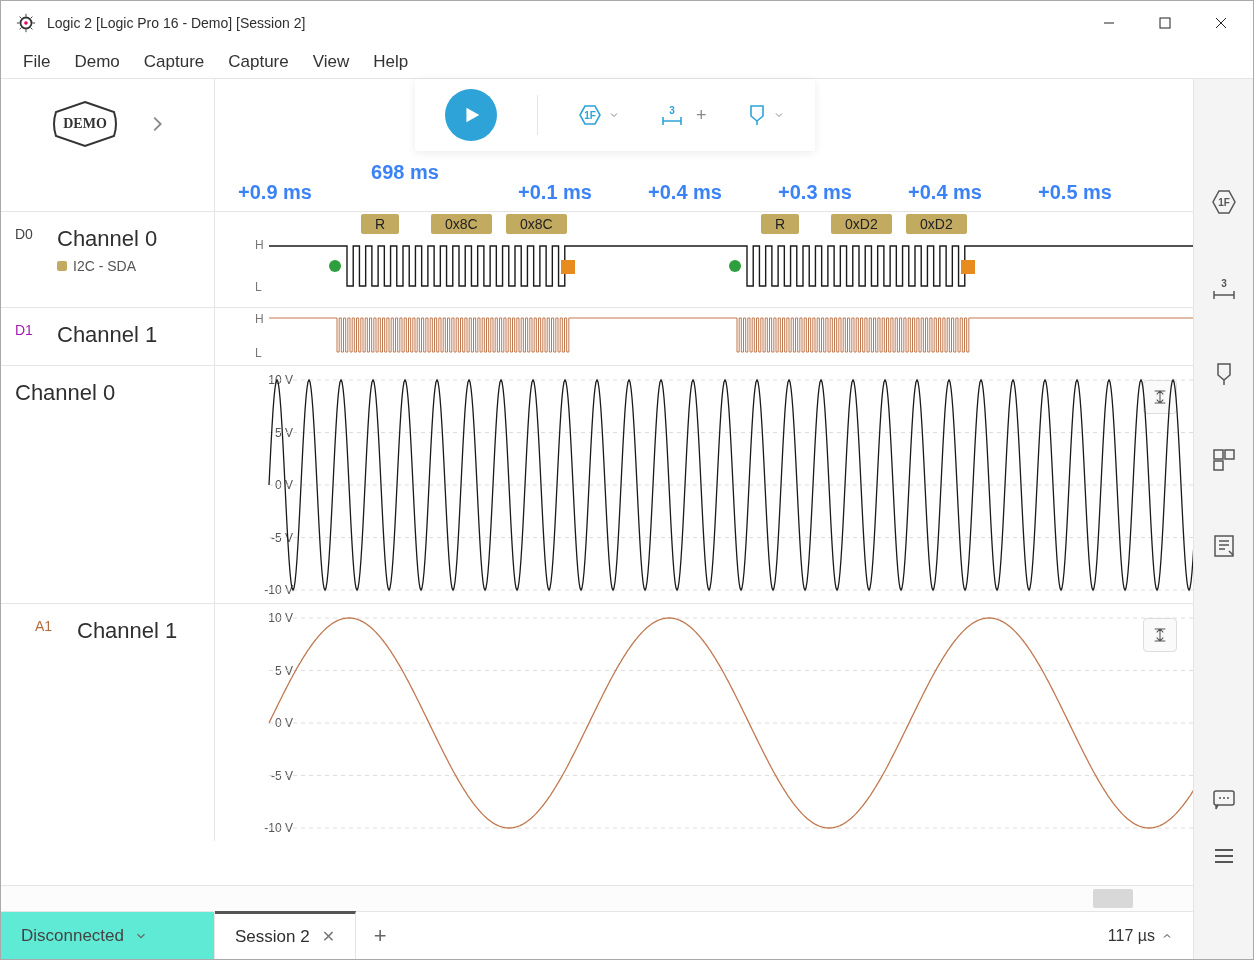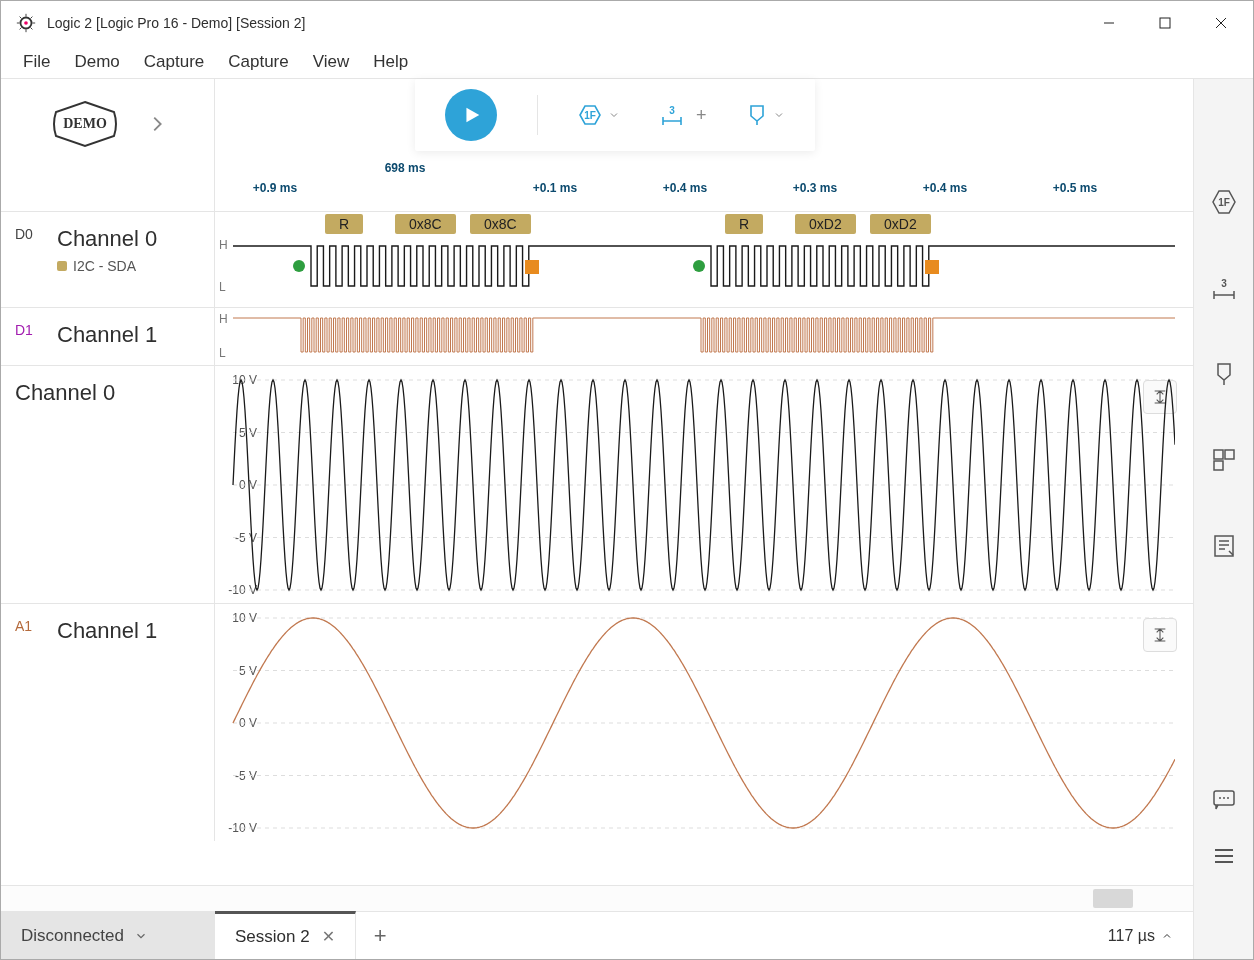--- a/index.html
+++ b/index.html
@@ -50,47 +50,47 @@
   .demo-badge { width:74px; height:52px; }
   .expand-btn { width:22px; height:22px; color:#888; cursor:pointer; }
   .toolbar-over { flex:1; position:relative; height:90px; }
   .floating-toolbar { position:absolute; left:200px; top:0; height:72px; background:#fff; box-shadow:0 2px 10px rgba(0,0,0,.08); border-radius:2px; display:flex; align-items:center; padding:0 30px; gap:40px;}
   .play-btn { width:52px; height:52px; border-radius:50%; background:var(--accent); display:flex; align-items:center; justify-content:center; cursor:pointer;}
   .divider-v { width:1px; height:40px; background:var(--border); }
   .tool { display:flex; align-items:center; gap:6px; color:var(--accent); cursor:pointer; font-size:14px;}
   
   .ruler-row { display:flex; height:42px; }
   .ruler-row .leftpanel { height:42px; }
-  .ruler { flex:1; position:relative; font-size:12px; font-weight:600; color:#0c4a6e;text-align:right;}
+  .ruler { flex:1; position:relative; font-size:20px; font-weight:600; color:#3b82f6;text-align:right;}
   .ruler .mark { position:absolute; top:12px; transform:translateX(-50%);}
   .ruler .center { position:absolute; top:-8px; left:190px; transform:translateX(-50%); font-weight:600;}
   
   .tracks-scroll { flex:1; overflow:hidden; display:flex; flex-direction:column;}
-  .track { display:flex; border-top:1px solid var(--border);}
+  .track { display:flex; border-top:1px solid var(--border);gap:36px;}
   .track .label { width:214px; min-width:214px; border-right:1px solid var(--border); padding:14px 14px; display:flex; gap:14px;}
   .track .label .chid { width:28px; font-size:14px; color:#444; }
   .track .label .chname { font-size:22px; }
   .track .label .proto { font-size:14px; color:#555; margin-top:6px; display:flex; align-items:center; gap:6px;}
   .proto-dot { width:10px; height:10px; background:var(--tag); border-radius:2px; }
   .track .lane { flex:1; position:relative; background:#fff; }
   .hl-label { position:absolute; left:4px; font-size:12px; color:#777; }
   .decode-tag { position:absolute; top:2px; background:var(--tag); color:#222; font-size:14px; padding:2px 14px; border-radius:2px; font-weight:500;}
   .marker-dot { position:absolute; width:12px; height:12px; border-radius:50%; }
   .marker-sq  { position:absolute; width:14px; height:14px; }
   .lane-btn { position:absolute; right:16px; top:14px; width:34px; height:34px; border:1px solid #ddd; border-radius:4px; background:#fafafa; display:flex; align-items:center; justify-content:center; cursor:pointer; color:#555;}
   .track { position:relative;}
   .track.d1 .chid{ color:#a21caf;}
-  .track.a1 .chid{ color:#b46a3c;}
+  .track.a1 .chid{ color:#b46a3c;margin-left:20px;}
   .ylabel { position:absolute; right: calc(100% - 42px); font-size:12px; color:#555; transform:translateY(-50%);}
   
   .minimap { height:26px; border-top:1px solid var(--border); background:#fcfcfc; position:relative;}
   .minimap .thumb { position:absolute; right:60px; top:3px; bottom:3px; width:40px; background:#d8d8d8; border-radius:2px;}
   .statusbar { height:48px; border-top:1px solid var(--border); display:flex; align-items:stretch;}
   .status-cell { display:flex; align-items:center; padding:0 20px; gap:10px; font-size:17px; color:#444;}
-  .status-cell.device { width:214px; border-right:1px solid var(--border); cursor:pointer; background:#e5e5e5;}
+  .status-cell.device { width:214px; border-right:1px solid var(--border); cursor:pointer; background:#5eead4;}
   .session-tab { display:flex; align-items:center; padding:0 20px; gap:12px; font-size:17px; background:#fff; border-right:1px solid var(--border); border-top:3px solid #555; margin-top:-1px; cursor:pointer;}
   .session-tab .close { font-size:16px; color:#777; cursor:pointer;}
   .addtab { width:48px; display:flex; align-items:center; justify-content:center; font-size:22px; color:#666; cursor:pointer;}
   .status-right { margin-left:auto; display:flex; align-items:center; padding:0 20px; gap:6px; font-size:16px; color:#333;}
   svg { display:block; }
 </style>
 </head>
 <body>
 
 <div class="titlebar">

